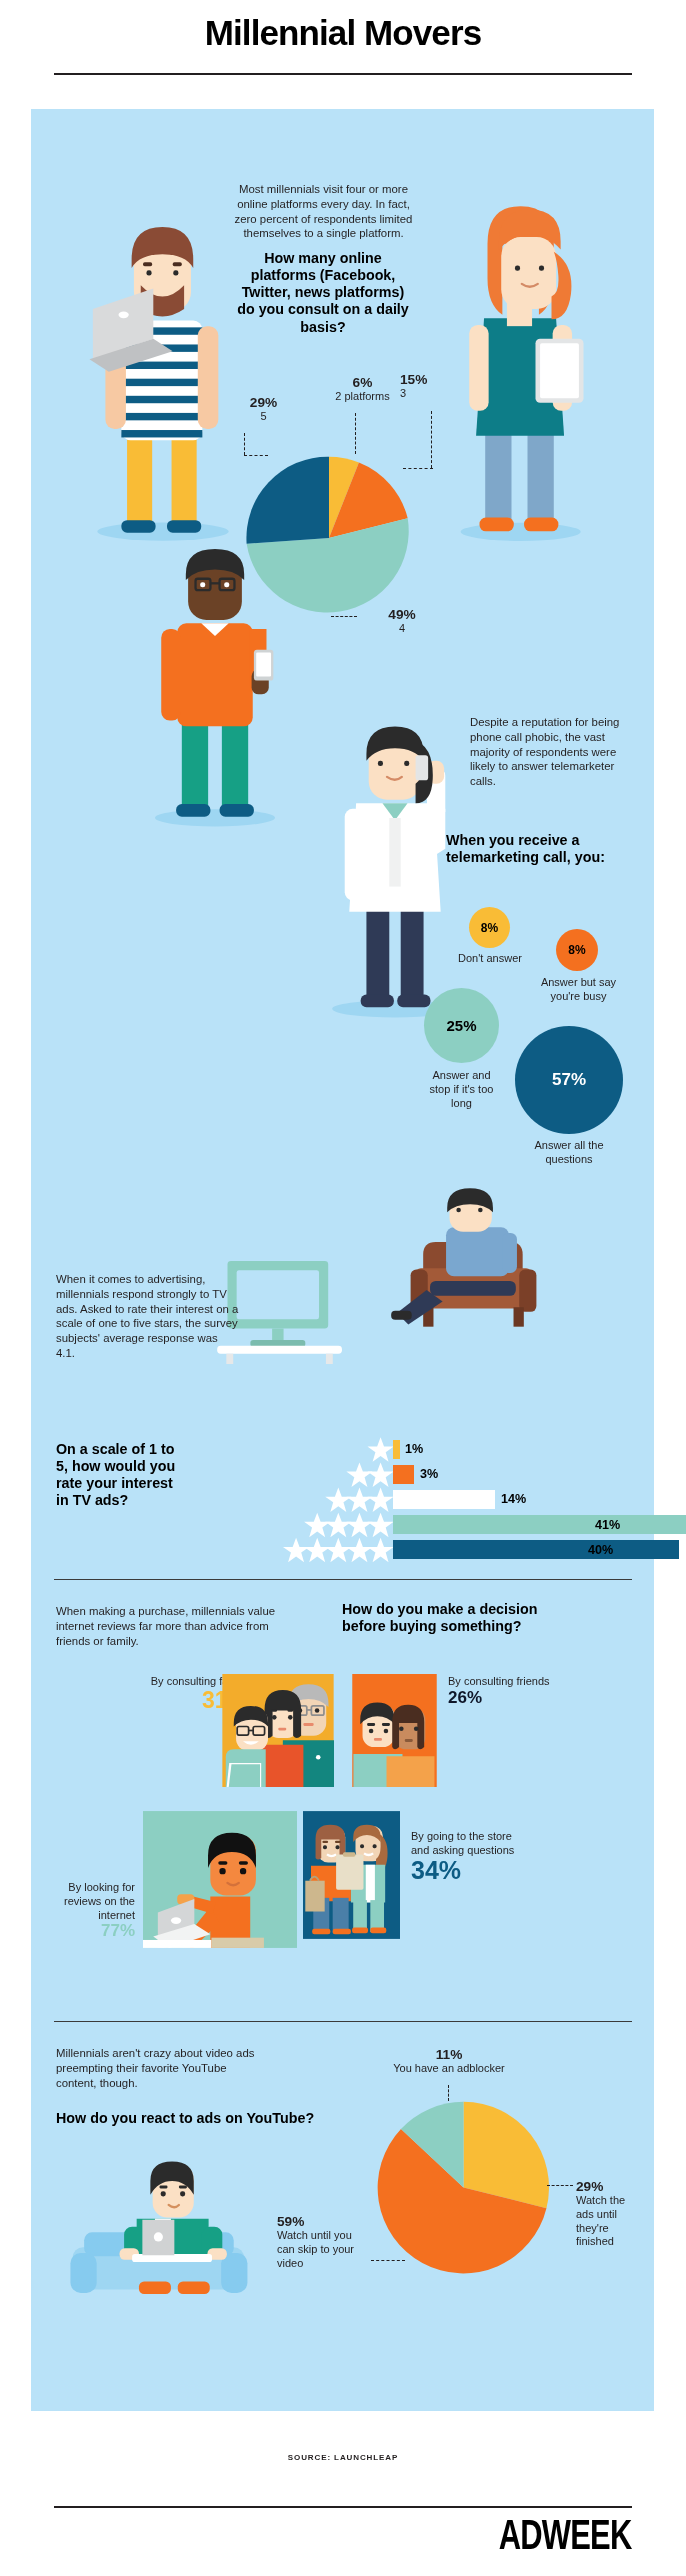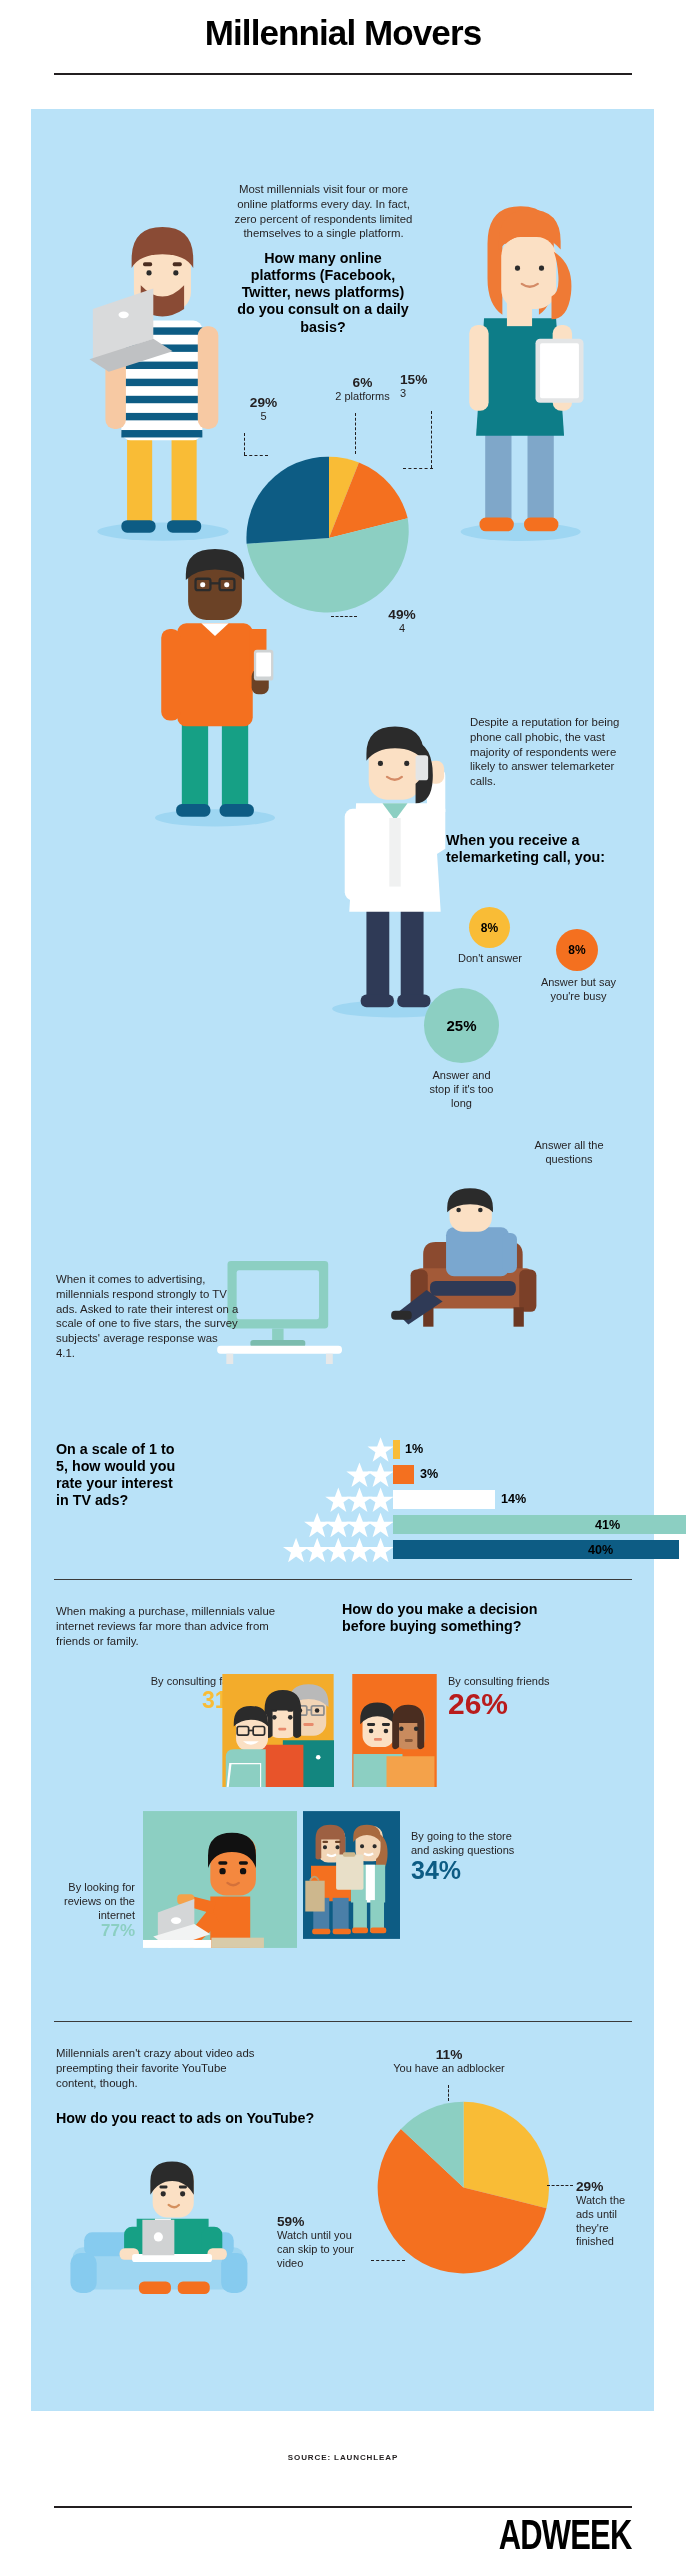--- a/index.html
+++ b/index.html
@@ -247,20 +247,23 @@
   <div class="bubble" style="left:556px; top:929px; width:42px; height:42px; background:#f4701f; font-size:12px;">
     <span>8%</span>
   </div>
   <div class="abs lbl" style="left:533px; top:976px; width:91px; text-align:center;">Answer but say you're busy</div>
 
   <div class="bubble" style="left:424px; top:988px; width:75px; height:75px; background:#8ccfc2; font-size:15px;">
     <span>25%</span>
   </div>
   <div class="abs lbl" style="left:424px; top:1069px; width:75px; text-align:center;">Answer and stop if it's too long</div>
 
+  <div class="bubble" style="left:515px; top:1026px; width:108px; height:108px; background:#0d5c84; color:#fff; font-size:17px;">
+    <span>57%</span>
+  </div>
   <div class="abs lbl" style="left:515px; top:1139px; width:108px; text-align:center;">Answer all the questions</div>
 
   <svg class="abs" style="left:366px; top:1178px;" width="223" height="183" viewBox="0 0 390 320">
 
     <path d="M100 160 l0 -26 q0-22 22-22 l130 0 q22 0 22 22 l0 26 z" fill="#8b4a2f"></path>
     <rect x="86" y="158" width="204" height="70" rx="10" fill="#a35a38"></rect>
     <rect x="78" y="160" width="30" height="74" rx="10" fill="#7b4028"></rect>
     <rect x="268" y="160" width="30" height="74" rx="10" fill="#7b4028"></rect>
     <rect x="100" y="226" width="18" height="34" fill="#6b3823"></rect>
     <rect x="258" y="226" width="18" height="34" fill="#6b3823"></rect>
@@ -391,21 +394,21 @@
 
     <rect x="74" y="60" width="54" height="72" rx="20" fill="#c98b5e"></rect>
     <path d="M70 84 q0-30 28-30 q28 0 28 30 l0 44 q-8 8 -12 0 l0-42 l-32 0 l0 42 q-8 8 -12 0 z" fill="#4a2d20"></path>
     <rect x="82" y="92" width="8" height="8" rx="4" fill="#2b2b2b"></rect>
     <rect x="108" y="92" width="8" height="8" rx="4" fill="#2b2b2b"></rect>
     <rect x="92" y="114" width="14" height="5" rx="2" fill="#8a5a3a"></rect>
     <path d="M60 144 l84 0 l0 54 l-84 0 z" fill="#f4a24a"></path>
   </svg>
   <div class="abs" style="left:448px; top:1675px; width:126px;">
     <div class="lbl">By consulting friends</div>
-    <div class="pct-big" style="font-size:30px; color:#b91c1c; line-height:1;">26%</div>
+    <div class="pct-big" style="font-size:17px; color:#0f172a; line-height:1;">26%</div>
   </div>
 
   <div class="abs" style="left:46px; top:1881px; width:89px; text-align:right;">
     <div class="lbl">By looking for reviews on the internet</div>
     <div class="pct-big" style="font-size:17px; color:#8ccfc2; line-height:1;">77%</div>
   </div>
   <svg class="panel" style="left:143px; top:1811px;" width="154" height="137" viewBox="0 0 270 240">
     <rect width="270" height="240" fill="#8ccfc2"></rect>
 
     <rect x="118" y="42" width="80" height="106" rx="28" fill="#f4883f"></rect>

